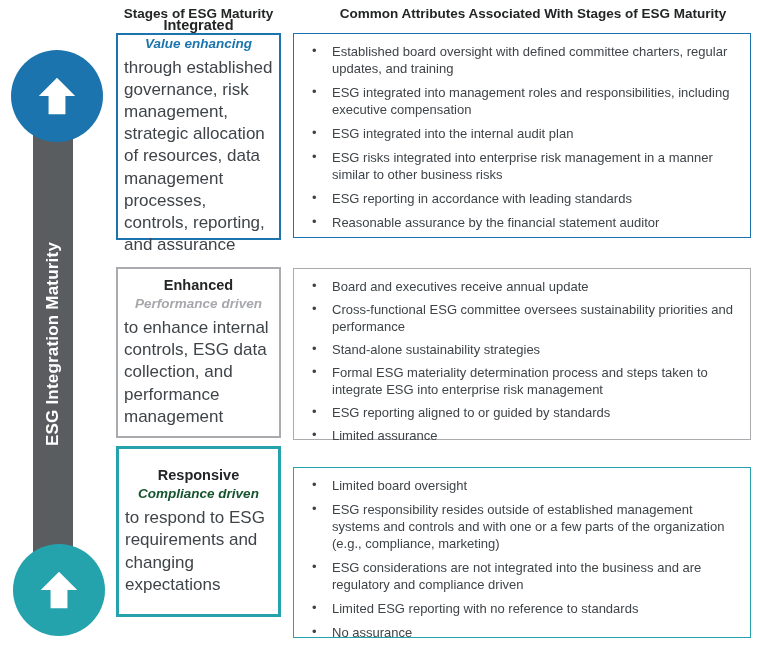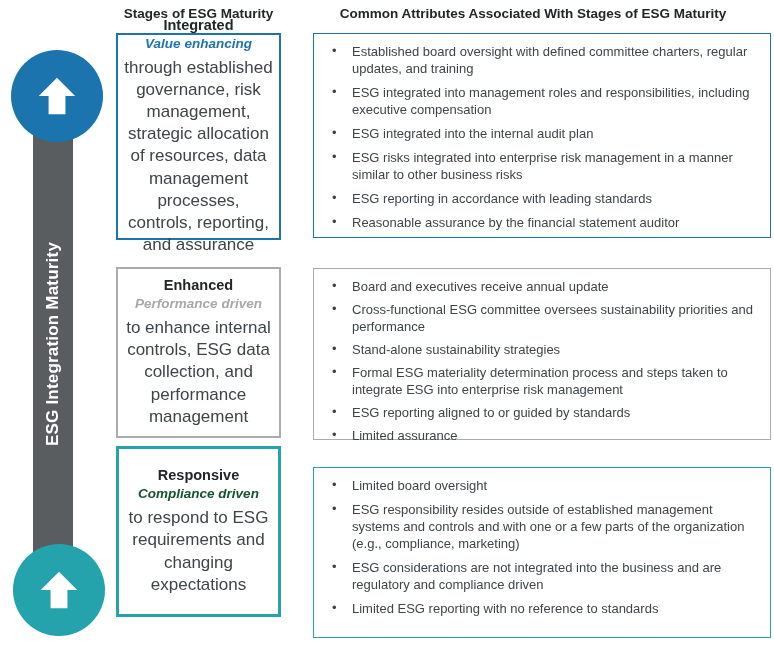--- a/index.html
+++ b/index.html
@@ -34,41 +34,41 @@
     position:absolute; top:6px; text-align:center;
     font-weight:bold; font-size:13.5px; color:#232526;
   }
   .col-header.stages { left:110px; width:177px; }
   .col-header.attrs  { left:304px; width:458px; }
 
   
   .stage {
     position:absolute; left:116px; width:165px; background:#ffffff;
     display:flex; flex-direction:column; align-items:center; justify-content:center;
-    text-align:center; box-sizing:border-box;
+    text-align:left; box-sizing:border-box;
   }
   .stage.s1 { top:33px;  height:207px; border:2px solid #1b74ad; }
   .stage.s2 { top:267px; height:171px; border:2px solid #a9abae; }
   .stage.s3 { top:446px; height:171px; border:3px solid #24a3ad; }
   .stage .title {
     font-weight:bold; font-size:14.5px; color:#232526; margin-bottom:3px;
   }
   .stage .subtitle {
     font-weight:bold; font-style:italic; font-size:13.5px; margin-bottom:6px;
   }
   .stage.s1 .subtitle { color:#1b74ad; }
   .stage.s2 .subtitle { color:#a6a8ab; }
   .stage.s3 .subtitle { color:#14532d;font-style:italic; }
   .stage .body {
     font-size:17px; color:#3f4448; line-height:1.3; padding:0 6px;
   }
 
   
   .attrs-box {
-    position:absolute; left:313px; width:458px; background:#ffffff;
+    position:absolute; left:293px; width:458px; background:#ffffff;
     box-sizing:border-box;
   }
   .attrs-box.a1 { top:33px;  height:205px; border:1.5px solid #1b74ad; }
   .attrs-box.a2 { top:268px; height:172px; border:1.5px solid #a9abae; }
   .attrs-box.a3 { top:467px; height:171px; border:1.5px solid #24a3ad; }
   .attrs-box ul { list-style:none; margin:0; padding:9px 12px 0 16px; }
   .attrs-box li {
     position:relative; padding-left:22px; font-size:13px; color:#3f4448;
     line-height:17px; margin-bottom:7px;
   }
@@ -143,14 +143,15 @@
     <li>Limited assurance</li>
   </ul>
 </div>
 
 <div class="attrs-box a3">
   <ul>
     <li>Limited board oversight</li>
     <li>ESG responsibility resides outside of established management systems and controls and with one or a few parts of the organization (e.g., compliance, marketing)</li>
     <li>ESG considerations are not integrated into the business and are regulatory and compliance driven</li>
     <li>Limited ESG reporting with no reference to standards</li>
+    <li>No assurance</li>
   </ul>
 </div>
 
 </body></html>

